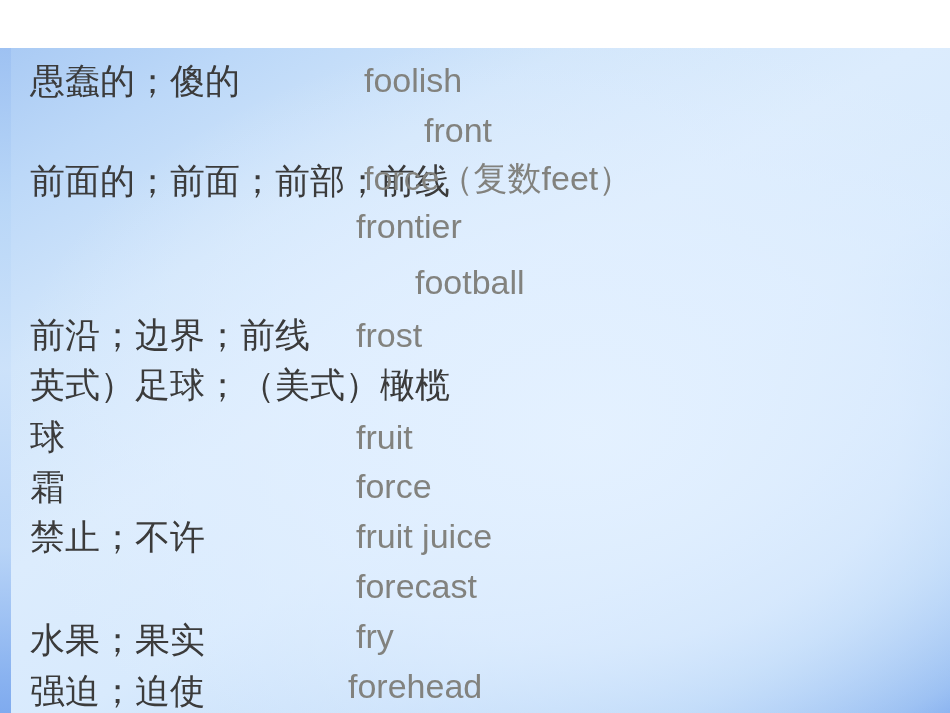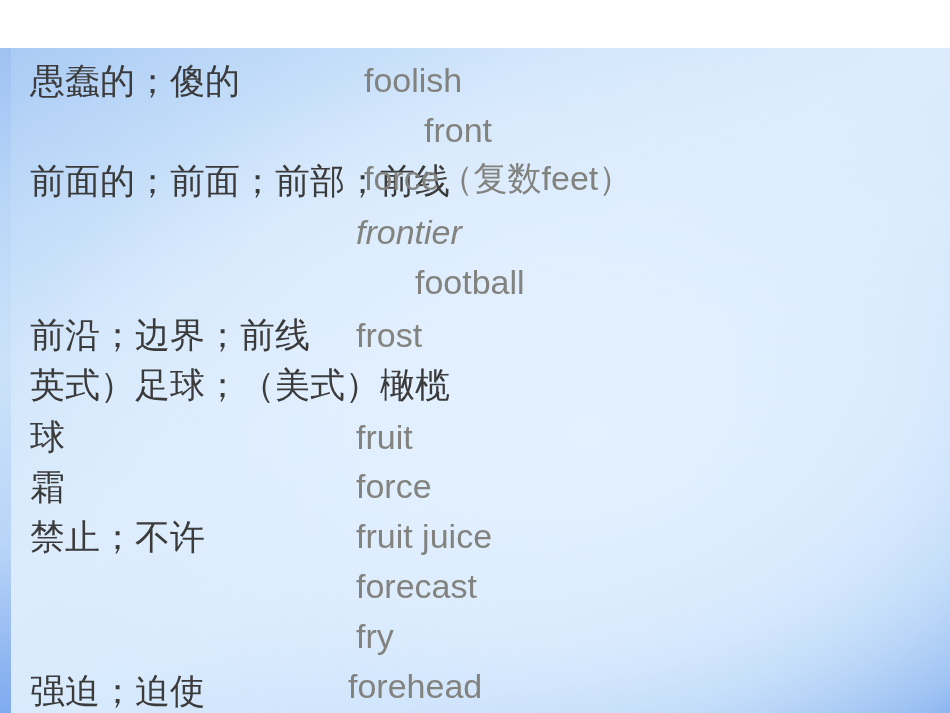--- a/index.html
+++ b/index.html
@@ -75,28 +75,29 @@
 <div id="slide">
 
   <div class="layer">
     <div class="cn-line" style="left:30px; top:16px;">愚蠢的；傻的</div>
     <div class="cn-line" style="left:30px; top:116px;">前面的；前面；前部；前线</div>
     <div class="cn-line" style="left:30px; top:320px;">英式）足球；（美式）橄榄</div>
     <div class="cn-line" style="left:30px; top:270px;">前沿；边界；前线</div>
     <div class="cn-line" style="left:30px; top:372px;">球</div>
     <div class="cn-line" style="left:30px; top:422px;">霜</div>
     <div class="cn-line" style="left:30px; top:472px;">禁止；不许</div>
+    <div class="cn-line" style="left:30px; top:575px;">水果；果实</div>
     <div class="cn-line" style="left:30px; top:626px;">强迫；迫使</div>
   </div>
 
   <div class="layer">
     <div class="en-line" style="left:364px; top:15px;">foolish</div>
     <div class="en-line" style="left:424px; top:65px;">front</div>
     <div class="en-line" style="left:364px; top:113px;">force（复数feet）</div>
-    <div class="en-line" style="left:356px; top:167px;font-style:italic;">frontier</div>
+    <div class="en-line" style="left:356px; top:161px;">frontier</div>
     <div class="en-line" style="left:415px; top:217px;">football</div>
     <div class="en-line" style="left:356px; top:270px;">frost</div>
     <div class="en-line" style="left:356px; top:372px;">fruit</div>
     <div class="en-line" style="left:356px; top:421px;">force</div>
     <div class="en-line" style="left:356px; top:471px;">fruit juice</div>
     <div class="en-line" style="left:356px; top:521px;">forecast</div>
     <div class="en-line" style="left:356px; top:571px;">fry</div>
     <div class="en-line" style="left:348px; top:621px;">forehead</div>
     <div class="en-line" style="left:356px; top:671px;">fuel</div>
   </div>

